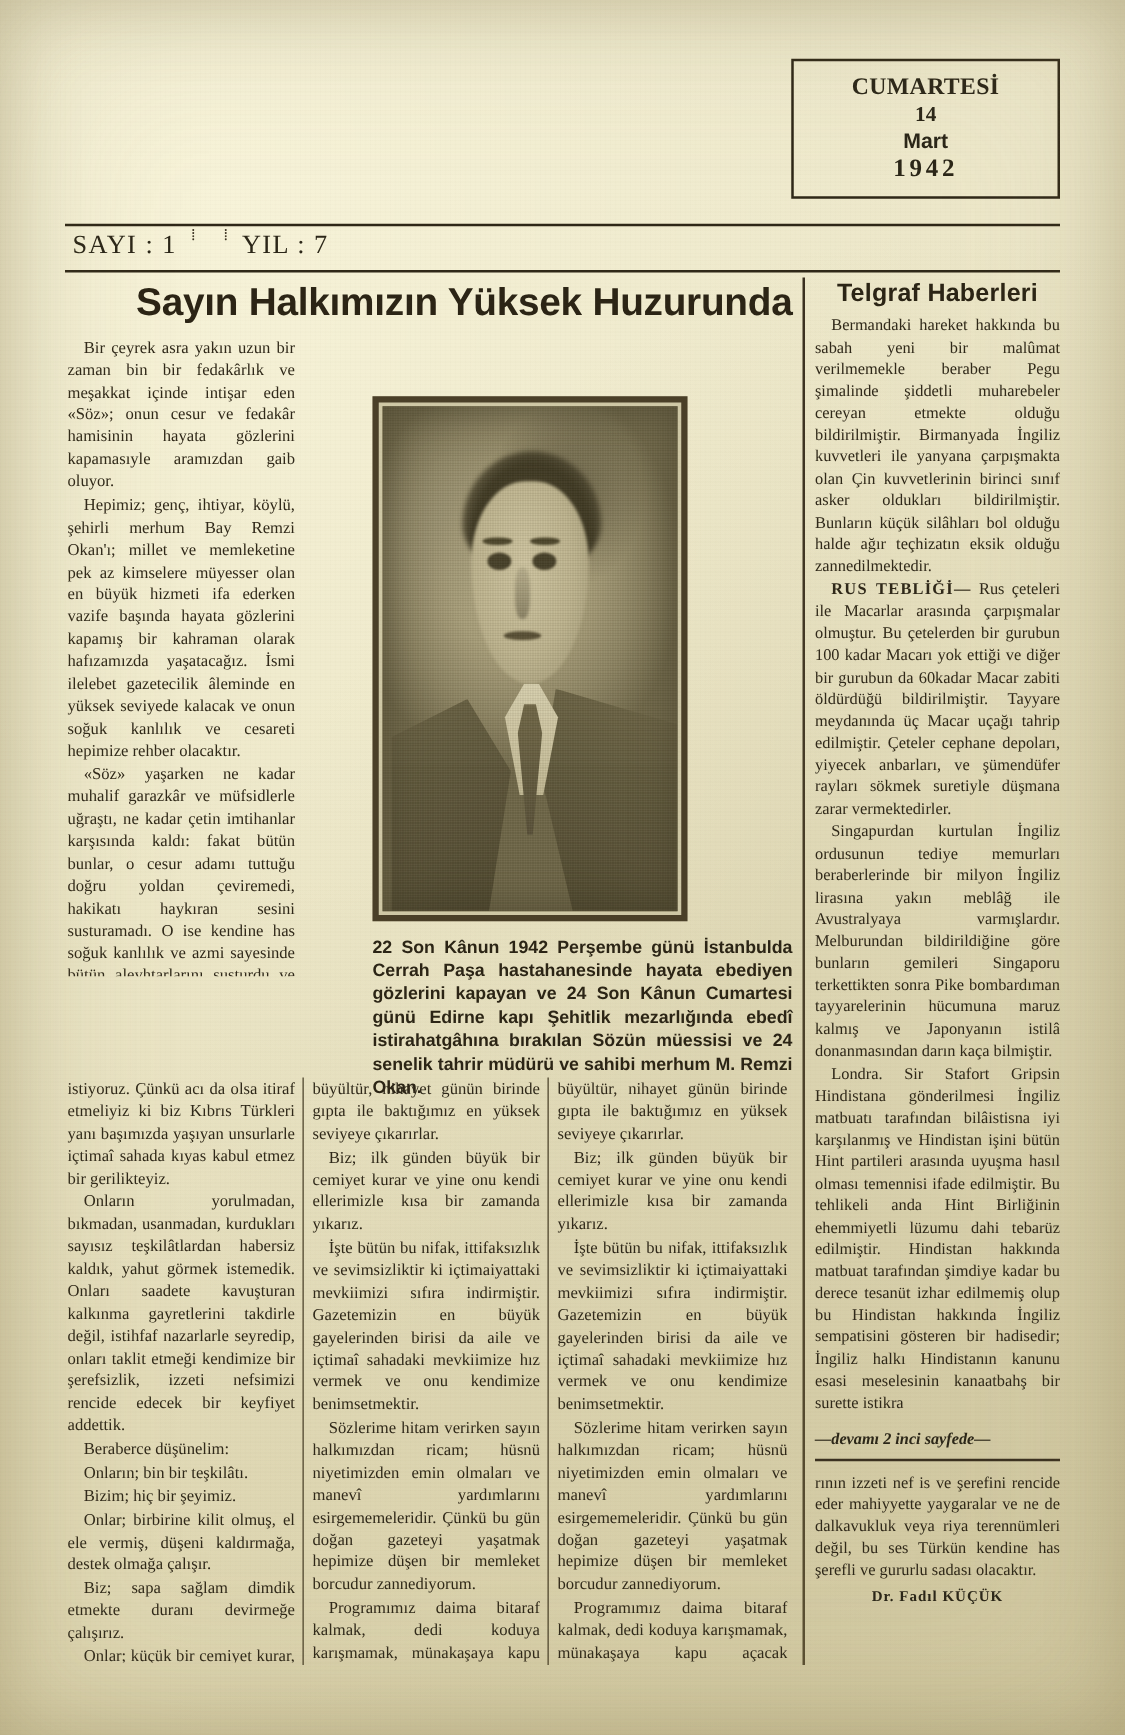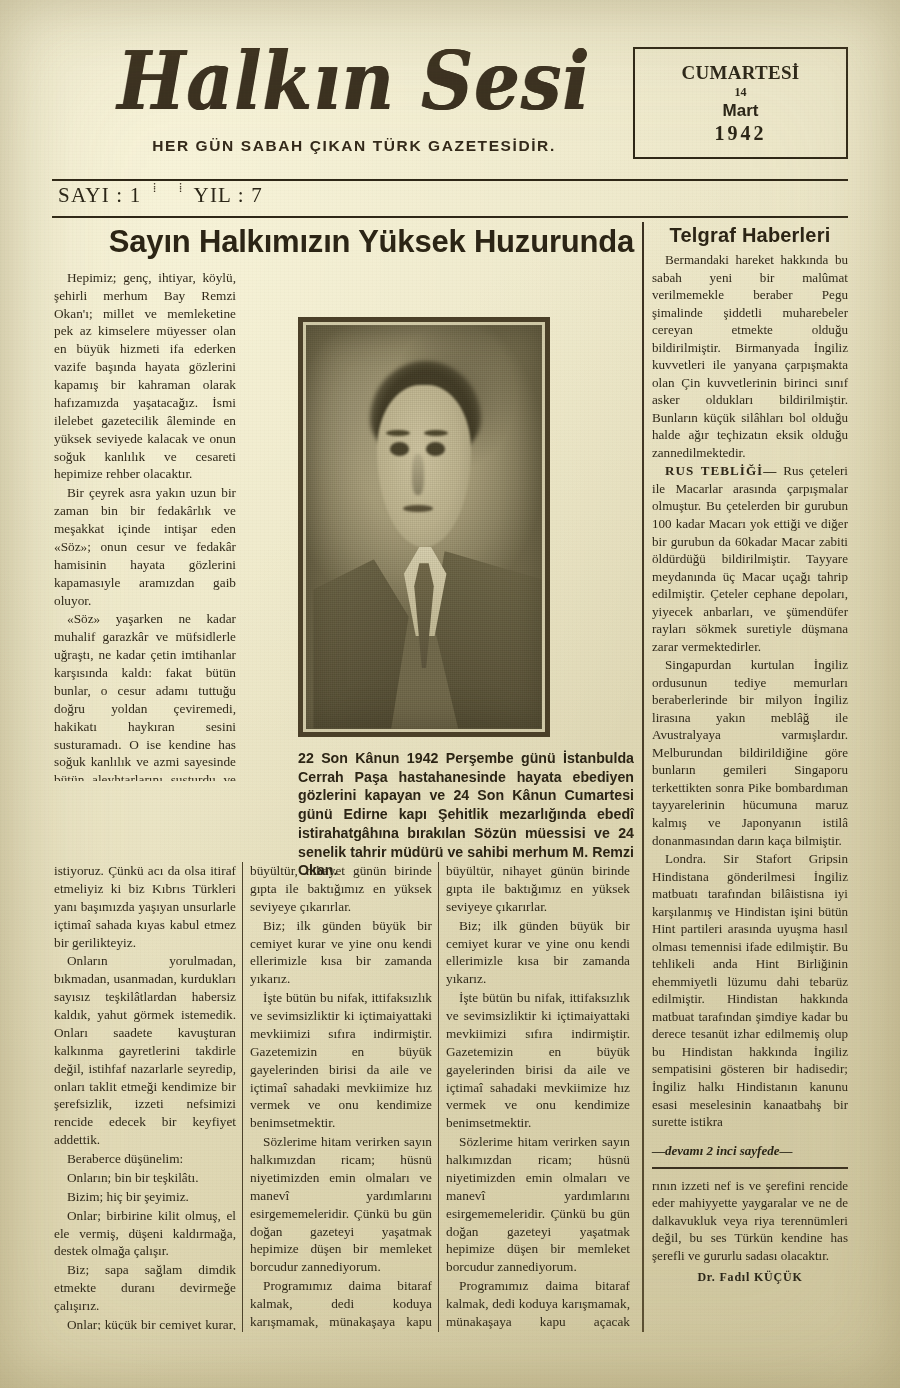--- a/index.html
+++ b/index.html
@@ -47,21 +47,21 @@
     font-weight:700;font-size:15.5px;letter-spacing:1.6px;
     color:#33291a;white-space:nowrap;
   }
   .datebox{
     position:absolute;left:633px;top:47px;width:215px;height:112px;
     border:2px solid #2e2717;box-sizing:border-box;
     display:flex;flex-direction:column;align-items:center;justify-content:center;
     gap:1px;
   }
   .datebox .d1{font-family:"Liberation Serif",serif;font-size:19px;font-weight:700;letter-spacing:.3px;}
-  .datebox .d2{font-family:"Liberation Serif",serif;font-size:12px;font-weight:700;}
+  .datebox .d2{font-family:"Liberation Serif",serif;font-size:17px;font-weight:700;}
   .datebox .d3{font-family:"Liberation Sans",sans-serif;font-size:17px;font-weight:700;}
   .datebox .d4{font-family:"Liberation Serif",serif;font-size:20px;font-weight:700;letter-spacing:3px;}
 
   
   .inforule{position:absolute;left:52px;width:796px;background:#2e2717;}
   .inforule.top{top:179px;height:2px;}
   .inforule.bot{top:216px;height:2px;}
   .infobar{
     position:absolute;left:52px;top:183px;width:796px;height:32px;
     display:flex;
@@ -207,24 +207,20 @@
     text-align:center;font-family:"Liberation Serif",serif;
     font-size:12px;font-weight:700;letter-spacing:.8px;margin-top:6px;
   }
 </style>
 </head>
 <body>
 
 <div class="page">
 
   <div class="masthead">
-    <div class="brand">
-      <div class="logo">Halkın Sesi</div>
-      <div class="tagline">HER GÜN SABAH ÇIKAN  TÜRK GAZETESİDİR.</div>
-    </div>
 
     <div class="datebox">
       <div class="d1">CUMARTESİ</div>
       <div class="d2">14</div>
       <div class="d3">Mart</div>
       <div class="d4">1942</div>
     </div>
   </div>
 
   <div class="inforule top"></div>
@@ -242,22 +238,22 @@
     <div class="vrule r2"></div>
     <div class="vrule r3"></div>
 
     <div class="leftblock">
 
       <div class="headline">Sayın Halkımızın Yüksek Huzurunda</div>
 
       <div class="upper">
 
         <div class="col-intro bt">
+          <p>Bir çeyrek asra yakın uzun bir zaman bin bir fedakârlık ve meşakkat içinde intişar eden «Söz»; onun cesur ve fedakâr hamisinin hayata gözlerini kapamasıyle aramızdan gaib oluyor.</p>
           <p>Hepimiz; genç, ihtiyar, köylü, şehirli merhum Bay Remzi Okan'ı; millet ve memleketine pek az kimselere müyesser olan en büyük hizmeti ifa ederken vazife başında hayata gözlerini kapamış bir kahraman olarak hafızamızda yaşatacağız. İsmi ilelebet gazetecilik âleminde en yüksek seviyede kalacak ve onun soğuk kanlılık ve cesareti hepimize rehber olacaktır.</p>
-          <p>Bir çeyrek asra yakın uzun bir zaman bin bir fedakârlık ve meşakkat içinde intişar eden «Söz»; onun cesur ve fedakâr hamisinin hayata gözlerini kapamasıyle aramızdan gaib oluyor.</p>
           <p>«Söz» yaşarken ne kadar muhalif garazkâr ve müfsidlerle uğraştı, ne kadar çetin imtihanlar karşısında kaldı: fakat bütün bunlar, o cesur adamı tuttuğu doğru yoldan çeviremedi, hakikatı haykıran sesini susturamadı. O ise kendine has soğuk kanlılık ve azmi sayesinde bütün aleyhtarlarını susturdu ve dağıttı.</p>
 
         </div>
 
         <div class="photo-wrap">
           <div class="photo">
             <div class="photo-inner">
               <div class="ph-bg"></div>
               <div class="ph-hair"></div>
               <div class="ph-face"></div>

